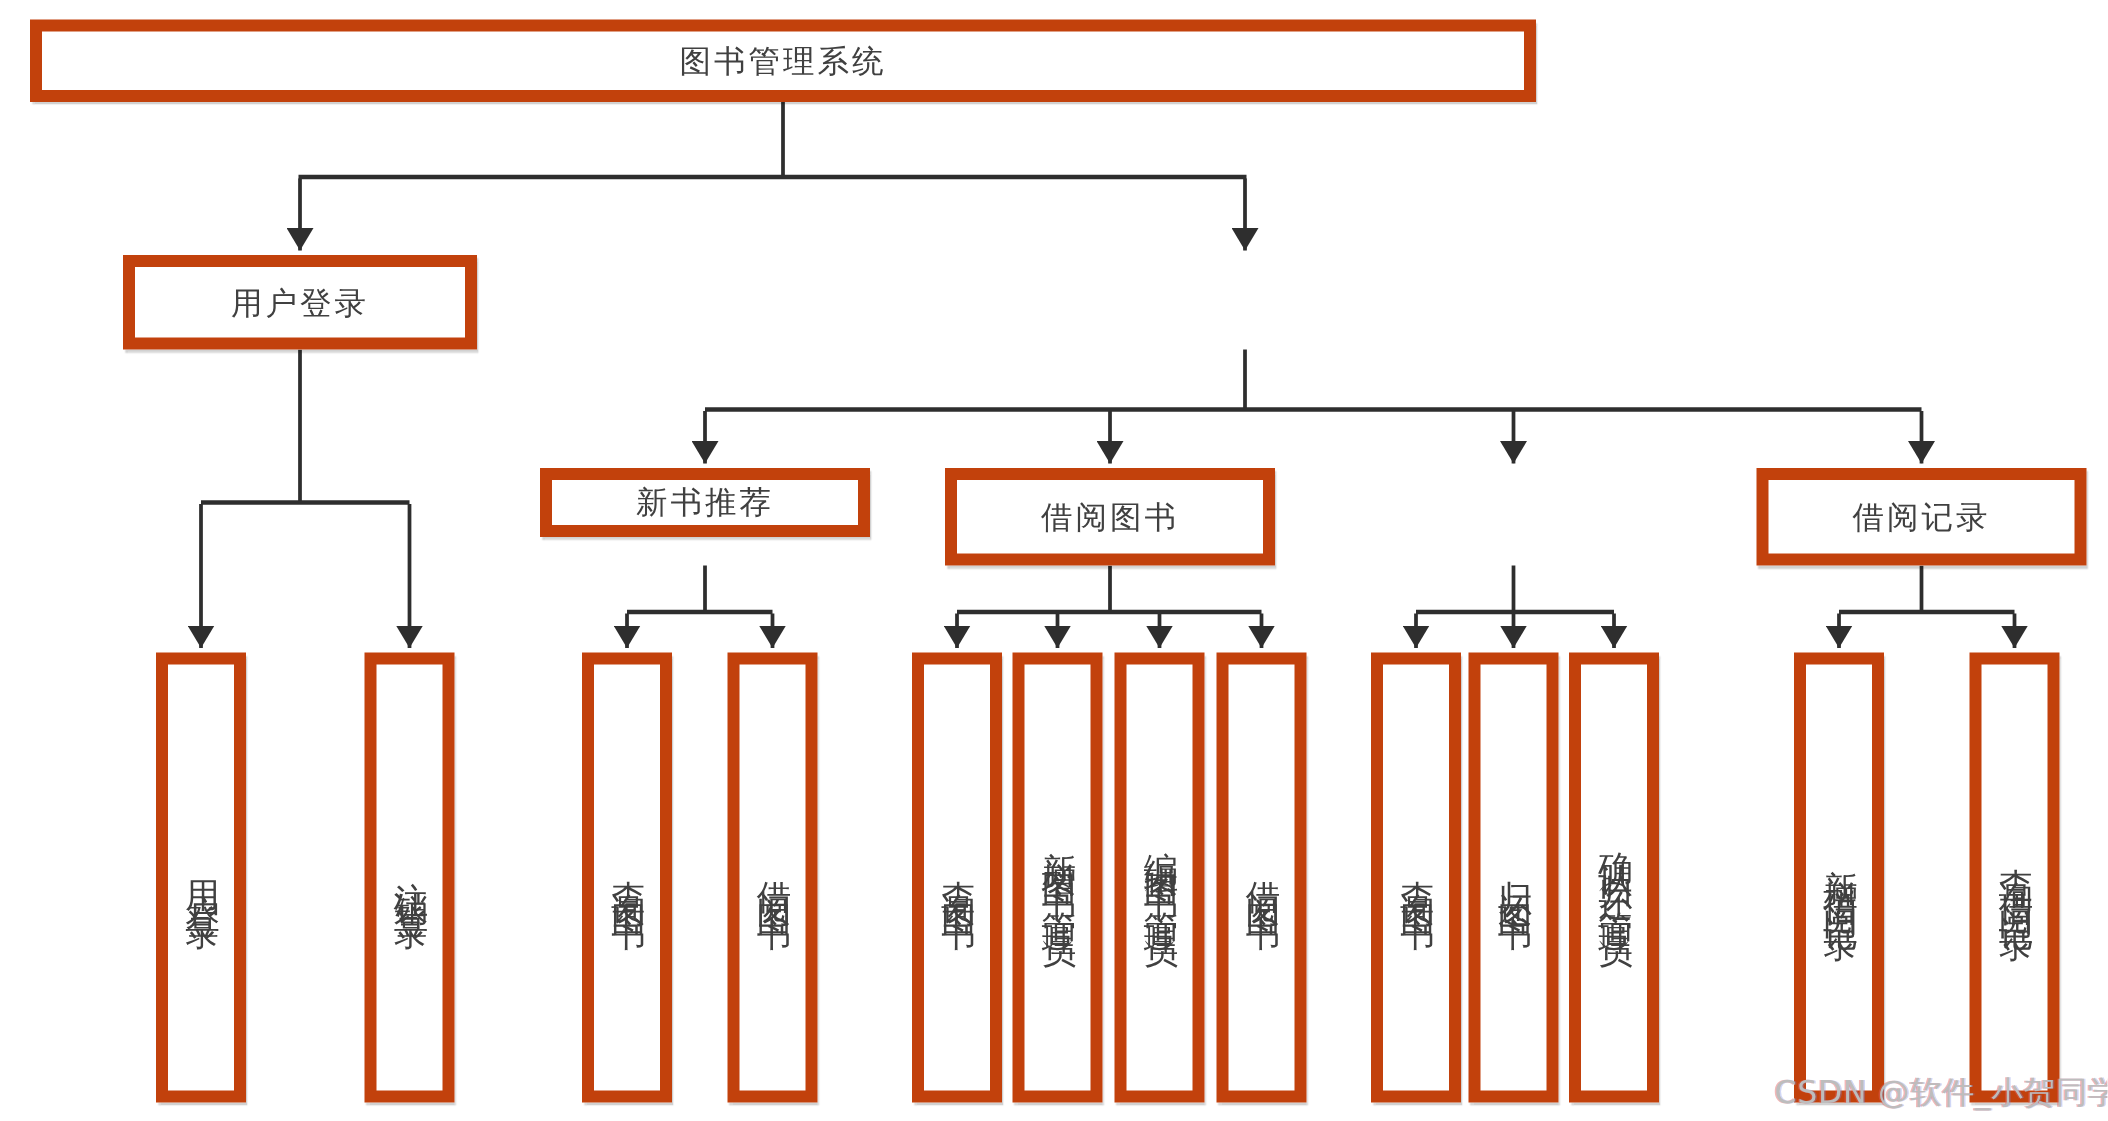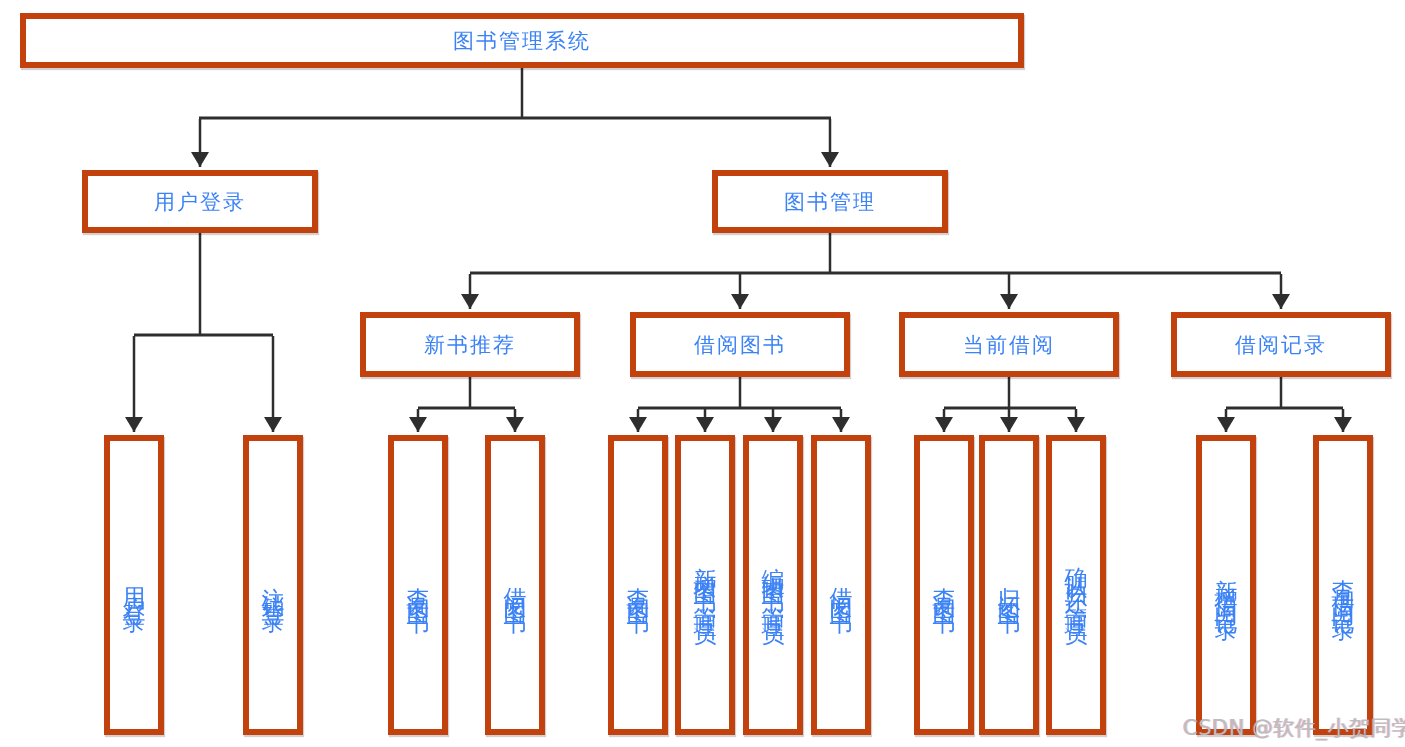--- a/index.html
+++ b/index.html
@@ -4,23 +4,23 @@
 <style>
   html,body { margin:0; padding:0; background:#ffffff; }
   #canvas {
     position:relative; width:1405px; height:747px;
     background:#ffffff; overflow:hidden;
     font-family:"DejaVu Sans", sans-serif;
   }
   #wires { position:absolute; left:0; top:0; width:1405px; height:747px; }
   .node {
     position:absolute; box-sizing:border-box;
-    background:#ffffff; border:6px solid #c2410c;
+    background:#ffffff; border:8px solid #c2410c;
     display:flex; align-items:center; justify-content:center;
-    color:#3b82f6; box-shadow:1px 2px 1px rgba(0,0,0,0.18);
+    color:#404040; box-shadow:1px 2px 1px rgba(0,0,0,0.18);
   }
   .hnode { font-size:21px; letter-spacing:2px; white-space:nowrap; }
   .root  { font-size:21px; }
   .vnode { font-size:23px; }
   .vnode .vtext {
     writing-mode:vertical-rl; text-orientation:mixed;
     letter-spacing:8px; line-height:1;
   }
   #watermark {
     position:absolute; left:1183px; top:714px;
@@ -84,32 +84,26 @@
     </g>
   </svg>
 
   <div class="node hnode root" style="left:20px; top:13px; width:1004px; height:55px;">
     <span>图书管理系统</span>
   </div>
 
   <div class="node hnode" style="left:82px; top:170px; width:236px; height:63px;">
     <span>用户登录</span>
   </div>
-  <div class="node hnode" style="left:712px; top:170px; width:236px; height:63px;">
-    <span>图书管理</span>
-  </div>
 
-  <div class="node hnode" style="left:360px; top:312px; width:220px; height:65px;">
+  <div class="node hnode" style="left:360px; top:312px; width:220px; height:46px;">
     <span>新书推荐</span>
   </div>
   <div class="node hnode" style="left:630px; top:312px; width:220px; height:65px;">
     <span>借阅图书</span>
-  </div>
-  <div class="node hnode" style="left:899px; top:312px; width:220px; height:65px;">
-    <span>当前借阅</span>
   </div>
   <div class="node hnode" style="left:1171px; top:312px; width:220px; height:65px;">
     <span>借阅记录</span>
   </div>
 
   <div class="node vnode" style="left:104px; top:435px; width:60px; height:300px;">
     <span class="vtext">用户登录</span>
   </div>
   <div class="node vnode" style="left:243px; top:435px; width:60px; height:300px;">
     <span class="vtext">注销登录</span>

